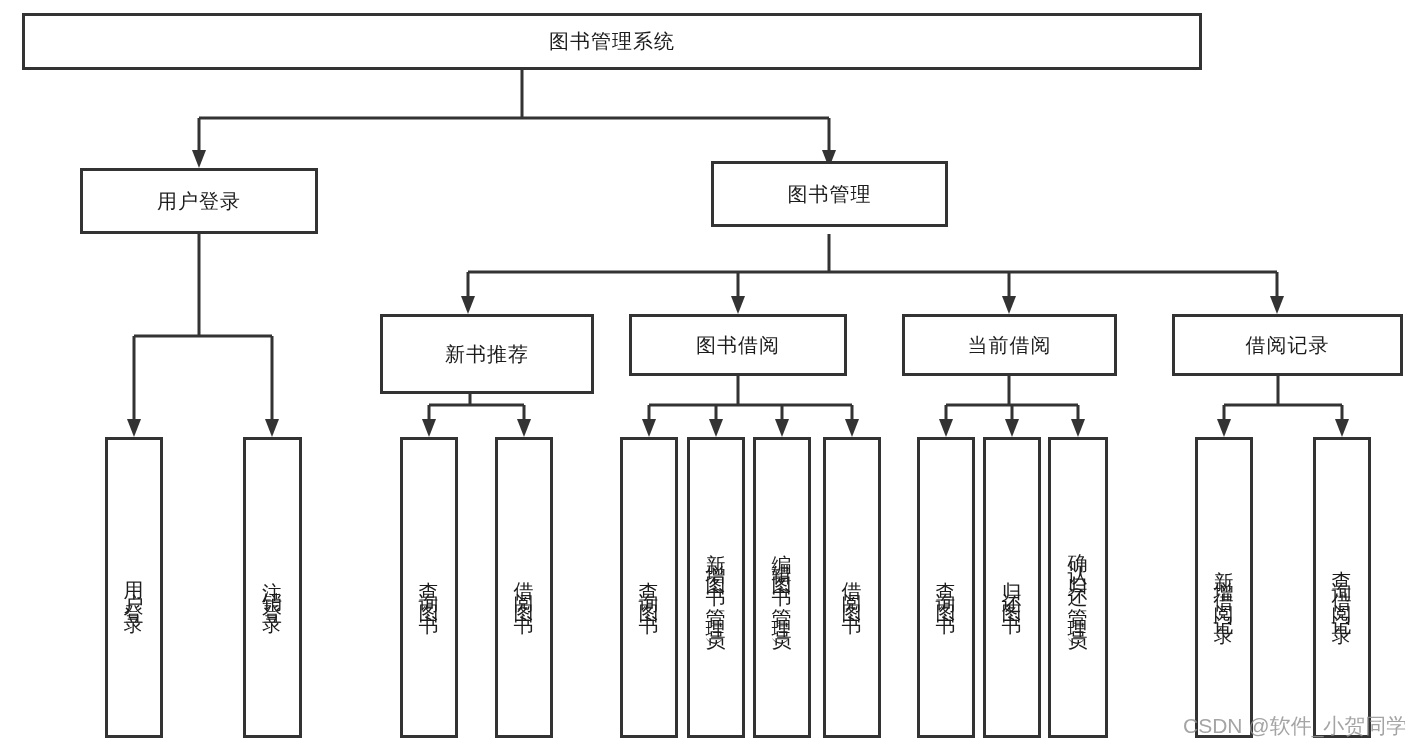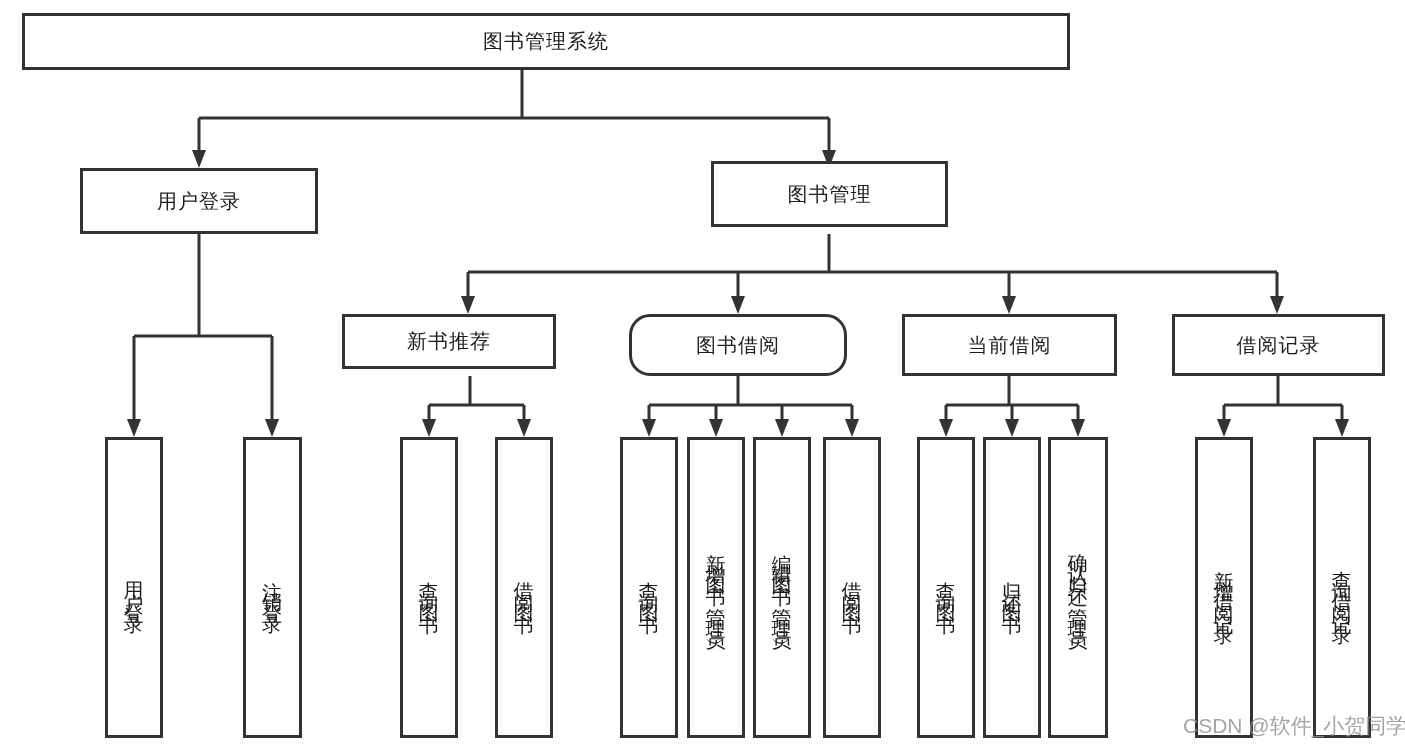--- a/index.html
+++ b/index.html
@@ -31,27 +31,27 @@
     text-align: center;
     z-index: 2;
   }
   .leaf span {
     writing-mode: vertical-lr;
     letter-spacing: 11px;
     line-height: 1;
     display: block;
   }
   
-  .n-root   { left: 22px;   top: 13px;  width: 1048px; height: 57px; }
+  .n-root   { left: 22px;   top: 13px;  width: 1180px; height: 57px; }
   .n-user   { left: 80px;   top: 168px; width: 238px;  height: 66px; }
   .n-bookm  { left: 711px;  top: 161px; width: 237px;  height: 66px; }
-  .n-newb   { left: 342px;  top: 314px; width: 214px;  height: 55px; }
-  .n-borrow { left: 629px;  top: 314px; width: 218px;  height: 62px; border-radius: 21px; }
+  .n-newb   { left: 380px;  top: 314px; width: 214px;  height: 80px; }
+  .n-borrow { left: 629px;  top: 314px; width: 218px;  height: 62px; }
   .n-curr   { left: 902px;  top: 314px; width: 215px;  height: 62px; align-items: center; }
-  .n-rec    { left: 1172px; top: 314px; width: 213px;  height: 62px; }
+  .n-rec    { left: 1172px; top: 314px; width: 231px;  height: 62px; }
   
   .leaf { top: 437px; height: 301px; width: 58px; }
   .lf-a1 { left: 105px; }
   .lf-a2 { left: 243px; width: 59px; }
   .lf-b1 { left: 400px; }
   .lf-b2 { left: 495px; }
   .lf-c1 { left: 620px; }
   .lf-c2 { left: 687px; }
   .lf-c3 { left: 753px; }
   .lf-c4 { left: 823px; }

